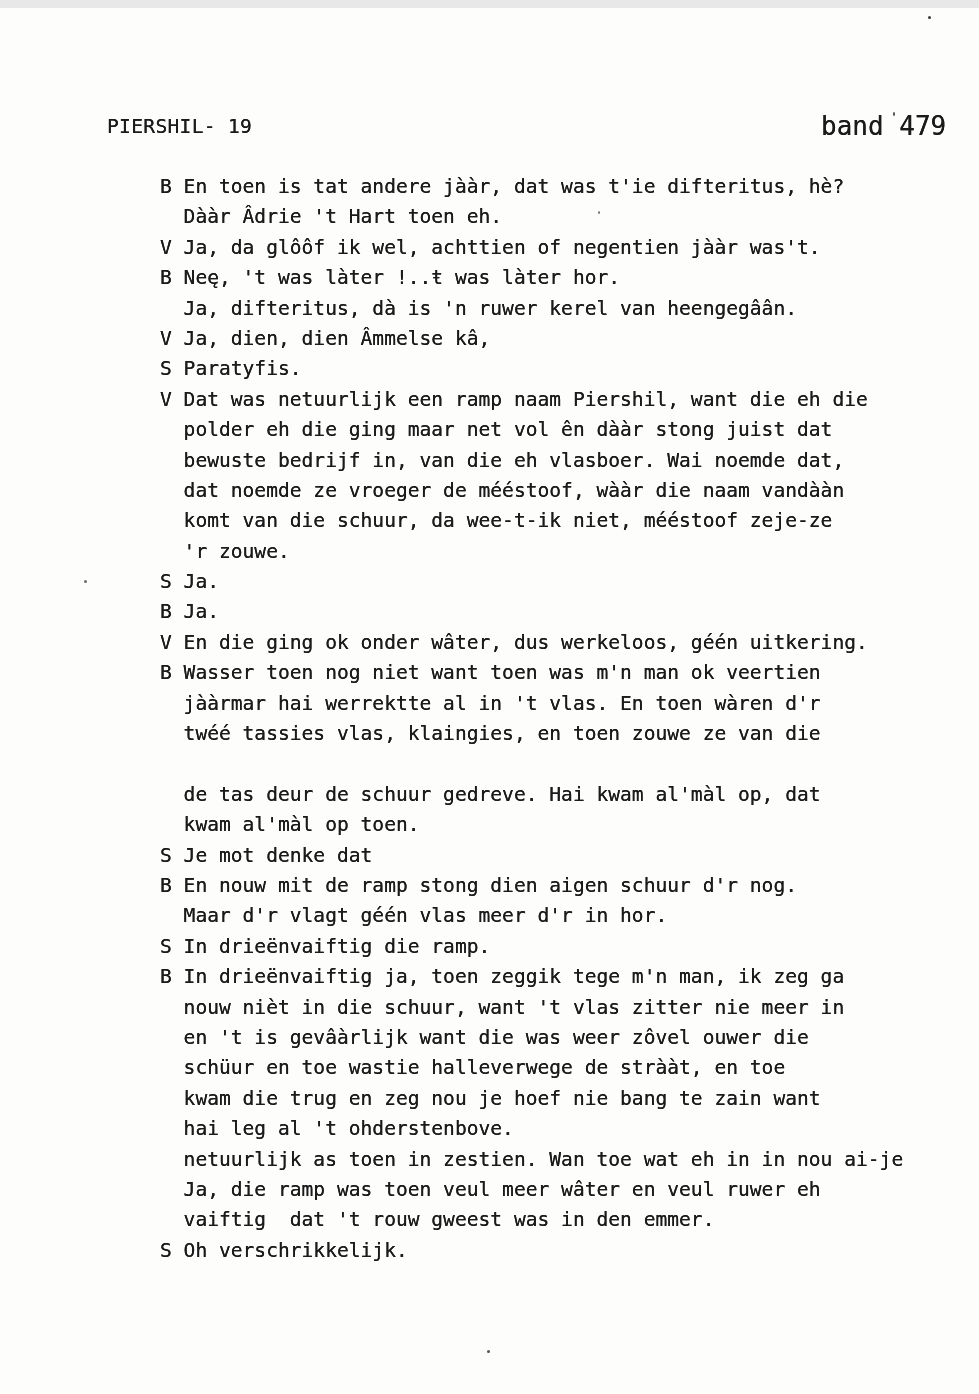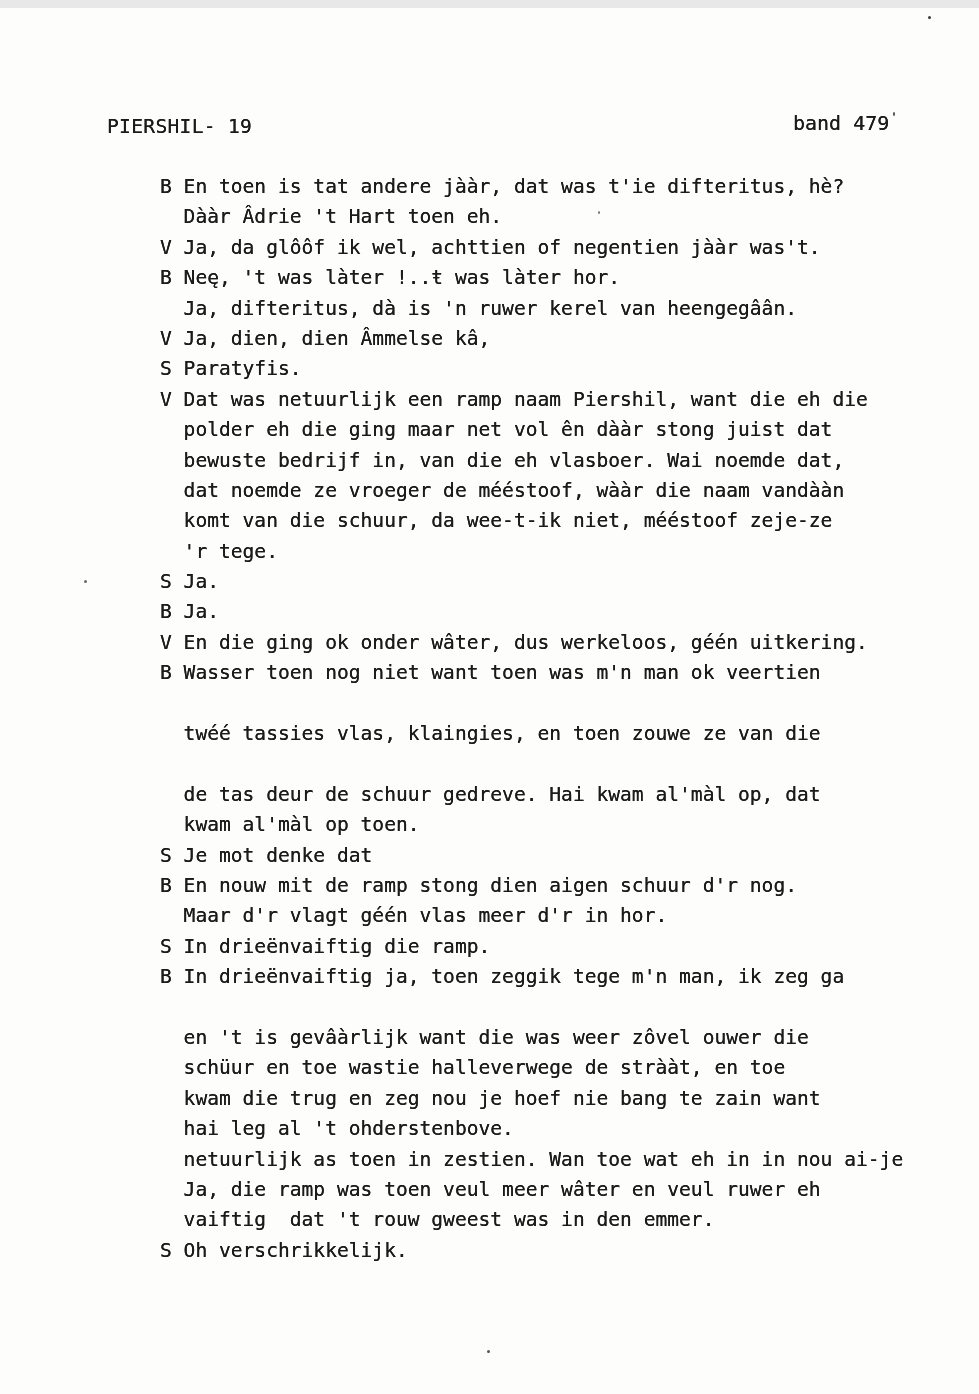--- a/index.html
+++ b/index.html
@@ -21,23 +21,23 @@
     position: absolute;
     left: 107px;
     top: 107px;
     font-size: 19.6px;
     letter-spacing: 0.3px;
     white-space: pre;
     text-shadow: 0 0 0.5px #1b1b1b;
   }
   .header-right {
     position: absolute;
-    left: 793px;
+    left: 821px;
     top: 103px;
-    font-size: 20px;
+    font-size: 26px;
     white-space: pre;
     text-shadow: 0 0 0.5px #1b1b1b;
   }
   .transcript {
     position: absolute;
     left: 160px;
     top: 164px;
     width: 790px;
   }
   .line {
@@ -143,21 +143,21 @@
     <span class="text">dat noemde ze vroeger de mééstoof, wààr die naam vandààn</span>
   </div>
 
   <div class="line">
     <span class="speaker">  </span>
     <span class="text">komt van die schuur, da wee-t-ik niet, mééstoof zeje-ze</span>
   </div>
 
   <div class="line">
     <span class="speaker">  </span>
-    <span class="text">'r tege.</span>
+    <span class="text">'r zouwe.</span>
   </div>
 
   <div class="line">
     <span class="speaker">S </span>
     <span class="text">Ja.</span>
   </div>
 
   <div class="line">
     <span class="speaker">B </span>
     <span class="text">Ja.</span>
@@ -168,20 +168,21 @@
     <span class="text">En die ging ok onder wâter, dus werkeloos, géén uitkering.</span>
   </div>
 
   <div class="line">
     <span class="speaker">B </span>
     <span class="text">Wasser toen nog niet want toen was m'n man ok veertien</span>
   </div>
 
   <div class="line">
     <span class="speaker">  </span>
+    <span class="text">jààrmar hai werrektte al in 't vlas. En toen wàren d'r</span>
   </div>
 
   <div class="line">
     <span class="speaker">  </span>
     <span class="text">twéé tassies vlas, klaingies, en toen zouwe ze van die</span>
   </div>
 
   <div class="line">
     <span class="speaker">  </span>
   </div>
@@ -216,20 +217,21 @@
     <span class="text">In drieënvaiftig die ramp.</span>
   </div>
 
   <div class="line">
     <span class="speaker">B </span>
     <span class="text">In drieënvaiftig ja, toen zeggik tege m'n man, ik zeg ga</span>
   </div>
 
   <div class="line">
     <span class="speaker">  </span>
+    <span class="text">nouw nièt in die schuur, want 't vlas zitter nie meer in</span>
   </div>
 
   <div class="line">
     <span class="speaker">  </span>
     <span class="text">en 't is gevâàrlijk want die was weer zôvel ouwer die</span>
   </div>
 
   <div class="line">
     <span class="speaker">  </span>
     <span class="text">schüur en toe wastie halleverwege de strààt, en toe</span>

